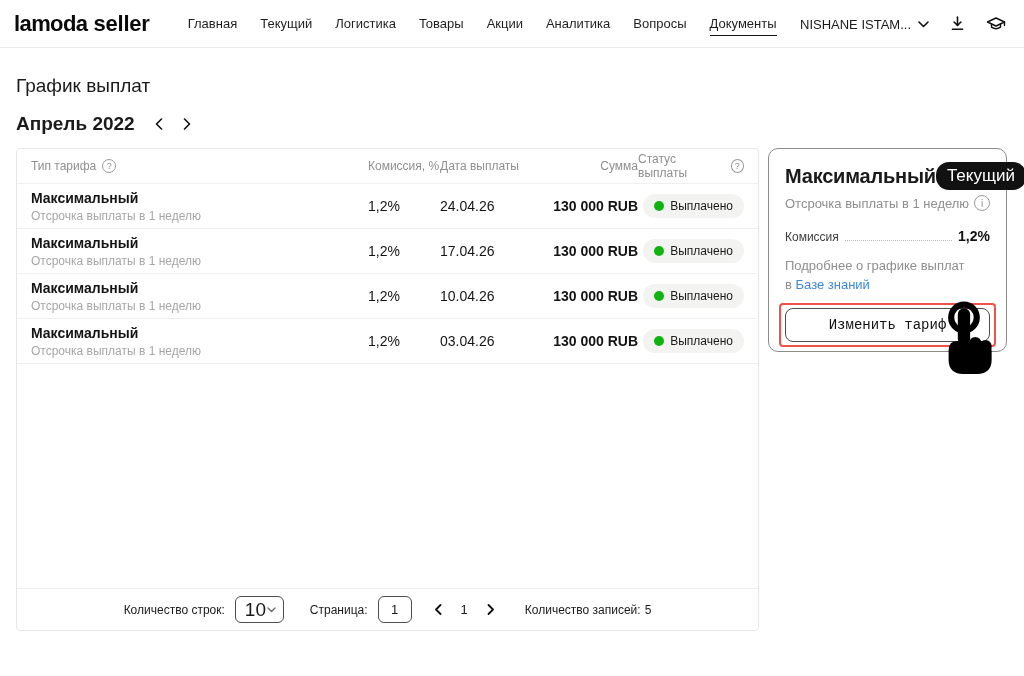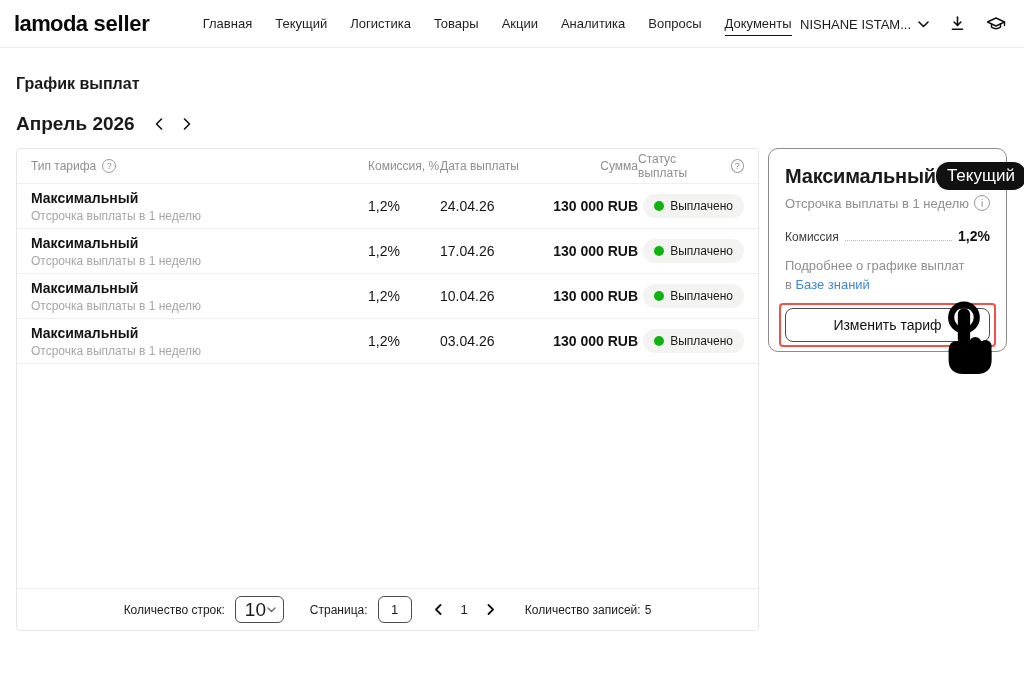--- a/index.html
+++ b/index.html
@@ -5,29 +5,29 @@
   * { margin:0; padding:0; box-sizing:border-box; }
   html,body { width:1024px; height:676px; background:#fff; font-family:"Liberation Sans", sans-serif; color:#1a1a1a; overflow:hidden; }
   .app { position:relative; width:1024px; height:676px; background:#fff; }
 
   
   .topbar { position:absolute; left:0; top:0; width:1024px; height:48px; display:flex; align-items:center;
             border-bottom:1px solid #ededed; padding:0 18px 0 14px; background:#fff; }
   .logo { display:flex; align-items:baseline; gap:6px; cursor:pointer; }
   .logo-brand { font-size:22px; font-weight:800; letter-spacing:-0.6px; color:#0a0a0a; }
   .logo-suffix { font-size:22px; font-weight:700; letter-spacing:-0.2px; color:#0a0a0a; }
-  .nav { display:flex; align-items:center; gap:23px; margin-left:53px; }
+  .nav { display:flex; align-items:center; gap:23px; margin-left:38px; }
   .nav-item { font-size:13px; color:#1f1f1f; cursor:pointer; padding:5px 0 4px; border-bottom:1.5px solid transparent; white-space:nowrap; }
   .nav-item.active { border-bottom:1.5px solid #111; }
   .topbar-right { margin-left:auto; display:flex; align-items:flex-end; gap:20px; }
   .account { display:flex; align-items:center; gap:7px; font-size:13px; cursor:pointer; }
   .icon-btn { background:none; border:none; cursor:pointer; display:flex; align-items:center; padding:0; }
 
   
-  .page-title { position:absolute; left:16px; top:75px; font-size:16px; font-weight:700; }
+  .page-title { position:absolute; left:16px; top:75px; font-size:19px; font-weight:400; }
   .month-row { position:absolute; left:16px; top:113px; display:flex; align-items:center; gap:8px; }
   .month-title { font-size:19px; font-weight:600; margin-right:6px; }
   .nav-arrow { background:none; border:none; cursor:pointer; width:20px; height:20px; display:flex; align-items:center; justify-content:center; }
 
   
   .table { position:absolute; left:16px; top:148px; width:743px; height:483px; border:1px solid #e7e7e7;
            border-radius:4px; background:#fff; display:flex; flex-direction:column; }
   .grid-row { display:grid; grid-template-columns:1fr 72px 113px 85px 106px; align-items:center; padding:0 14px; }
   .thead { height:35px; color:#8f8f8f; font-size:12px; border-bottom:1px solid #efefef; }
   .th { display:flex; align-items:center; gap:6px; }
@@ -66,21 +66,21 @@
   .panel-sub { display:flex; align-items:center; justify-content:space-between; margin-top:5px; color:#8f8f8f; font-size:13px; }
   .info-icon { width:16px; height:16px; border:1px solid #9a9a9a; border-radius:50%; color:#8f8f8f; font-size:10px;
                display:inline-flex; align-items:center; justify-content:center; font-style:normal; cursor:pointer; flex:none; }
   .commission-row { display:flex; align-items:baseline; margin-top:17px; font-size:12px; color:#3d3d3d; }
   .dots { flex:1; border-bottom:1.5px dotted #b9b9b9; margin:0 6px 2px; }
   .comm-value { font-size:14px; font-weight:700; color:#111; }
   .more { margin-top:13px; font-size:13px; color:#8f8f8f; line-height:1.45; }
   .link { color:#3d87d8; cursor:pointer; }
   .btn-wrap { position:relative; margin-top:13px; }
   .change-btn { width:100%; height:34px; background:#fff; border:1.5px solid #4d4d4d; border-radius:8px;
-                font-size:14px; color:#111; cursor:pointer; font-family:Liberation Sans, sans-serif; }
+                font-size:14px; color:#111; cursor:pointer; font-family:Liberation Mono, monospace; }
   .annotation-rect { position:absolute; left:-6px; top:-5px; right:-6px; bottom:-5px; border:2px solid #f0524a;
                      border-radius:4px; pointer-events:none; }
 
   
   .hand { position:absolute; left:927px; top:297px; width:76px; height:82px; z-index:10; pointer-events:none; }
 </style>
 </head>
 <body>
 
 <div class="app">
@@ -120,21 +120,21 @@
             <path d="M5.5 8 v3.2 q4.5 3 9 0 V8"></path>
             <path d="M18.5 6 v3.6"></path>
           </svg>
       </button>
     </div>
   </header>
 
   <h1 class="page-title">График выплат</h1>
 
   <div class="month-row">
-    <h2 class="month-title">Апрель 2026</h2>
+    <h2 class="month-title">Апрель 2022</h2>
     <button class="nav-arrow">
       <svg width="8" height="12" viewBox="0 0 8 12" fill="none">
           <path d="M6.5 1 L1.5 6 L6.5 11" stroke="#111" stroke-width="1.6" stroke-linecap="round" stroke-linejoin="round"></path>
         </svg>
     </button>
     <button class="nav-arrow">
       <svg width="8" height="12" viewBox="0 0 8 12" fill="none">
           <path d="M1.5 1 L6.5 6 L1.5 11" stroke="#111" stroke-width="1.6" stroke-linecap="round" stroke-linejoin="round"></path>
         </svg>
     </button>

